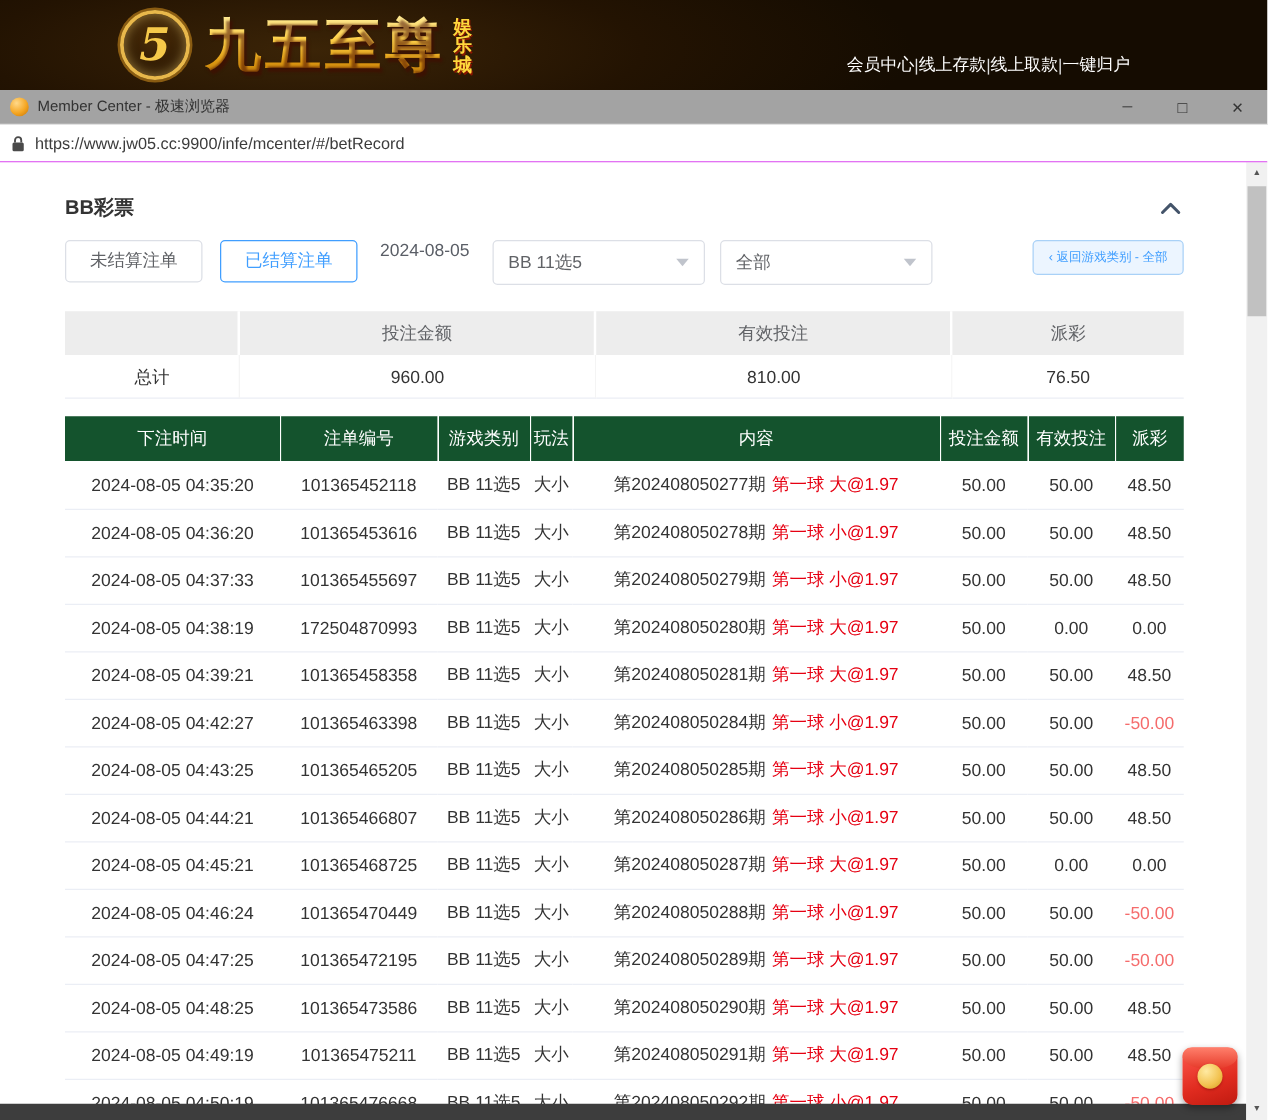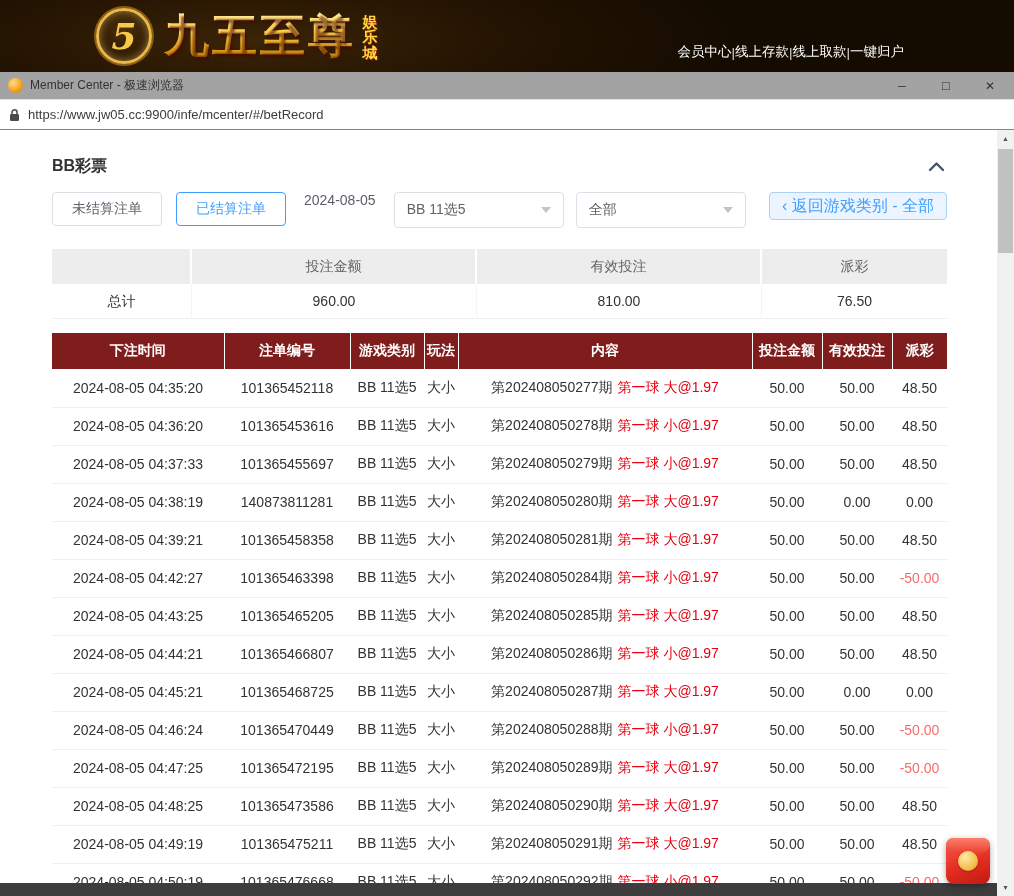--- a/index.html
+++ b/index.html
@@ -53,34 +53,34 @@
     color:#606266;font-size:14px;display:flex;align-items:center;cursor:pointer;white-space:nowrap;}
   .tab-btn.active{border-color:#409eff;color:#409eff;}
   .tab-btn + .tab-btn{margin-left:14px;}
   .date-text{margin-left:18px;font-size:14px;color:#5a5e66;cursor:pointer;white-space:nowrap;}
   .select{width:170px;height:36px;margin-left:18px;border:1px solid #dcdfe6;border-radius:4px;background:#fff;
     display:flex;align-items:center;justify-content:space-between;padding:0 12px;color:#606266;font-size:14px;cursor:pointer;}
   .select.second{margin-left:12px;}
   .sel-arrow{width:0;height:0;border-left:5px solid transparent;border-right:5px solid transparent;
     border-top:6px solid #c0c4cc;}
   .back-btn{margin-left:auto;height:28px;padding:0 12px;background:#ecf5ff;border:1px solid #a9d1f7;
-    border-radius:4px;color:#409eff;font-size:16px;display:flex;align-items:center;cursor:pointer;white-space:nowrap;}
+    border-radius:4px;color:#409eff;font-size:10px;display:flex;align-items:center;cursor:pointer;white-space:nowrap;}
 
   
   .summary{margin-top:21px;display:grid;grid-template-columns:140px 285px 285px 185px;}
   .sum-h{background:#ededed;height:35px;line-height:35px;text-align:center;color:#606266;font-size:14px;
     border-right:2px solid #fff;}
   .sum-h.last{border-right:none;}
   .sum-d{background:#fff;height:35px;line-height:34px;text-align:center;color:#333;font-size:14px;
     border-bottom:1px solid #ebeef5;border-right:1px solid #f4f4f4;}
   .sum-d.last{border-right:none;}
 
   
   .bet-table{margin-top:14px;width:100%;border-collapse:collapse;table-layout:fixed;font-size:14px;}
-  .bet-table thead th{background:#7f1d1d;color:#fff;height:36px;font-weight:bold;text-align:center;
+  .bet-table thead th{background:#14532d;color:#fff;height:36px;font-weight:normal;text-align:center;
     border-right:1px solid rgba(255,255,255,.45);overflow:hidden;white-space:nowrap;}
   .bet-table thead th:last-child{border-right:none;}
   .bet-table tbody td{height:38px;text-align:center;border-bottom:1px solid #ebeef5;color:#333;
     overflow:hidden;white-space:nowrap;}
   .c-id{color:#9c9c9c;}
   .c-game,.c-play{color:#555;}
   .c-content .period{color:#333;margin-right:5px;}
   .c-content .pick{color:#e60012;}
   .c-payout.neg{color:#f56c6c;}
 
@@ -229,21 +229,21 @@
             <td class="c-id">101365455697</td>
             <td class="c-game">BB 11选5</td>
             <td class="c-play">大小</td>
             <td class="c-content"><span class="period">第202408050279期</span><span class="pick">第一球 小@1.97</span></td>
             <td class="c-amount">50.00</td>
             <td class="c-valid">50.00</td>
             <td class="c-payout">48.50</td>
           </tr>
           <tr>
             <td class="c-time">2024-08-05 04:38:19</td>
-            <td class="c-id">140873811281</td>
+            <td class="c-id">172504870993</td>
             <td class="c-game">BB 11选5</td>
             <td class="c-play">大小</td>
             <td class="c-content"><span class="period">第202408050280期</span><span class="pick">第一球 大@1.97</span></td>
             <td class="c-amount">50.00</td>
             <td class="c-valid">0.00</td>
             <td class="c-payout">0.00</td>
           </tr>
           <tr>
             <td class="c-time">2024-08-05 04:39:21</td>
             <td class="c-id">101365458358</td>

